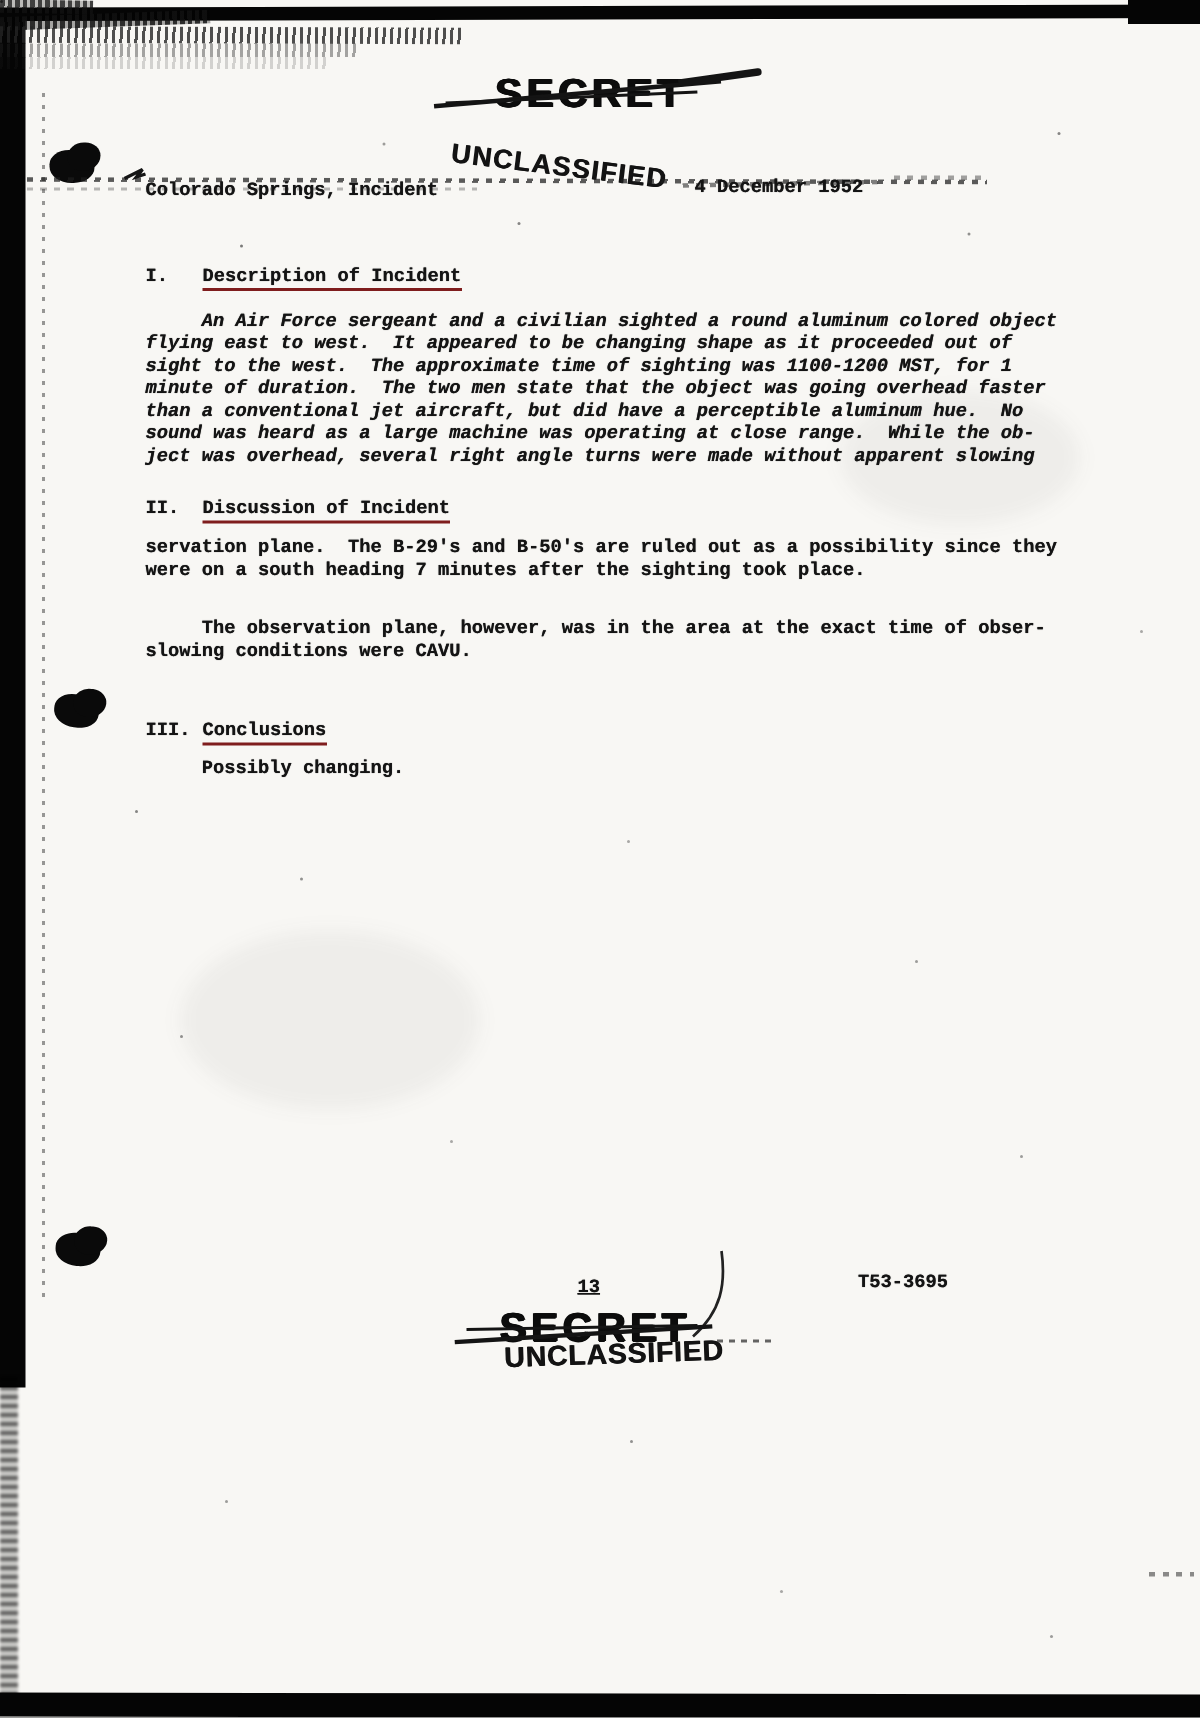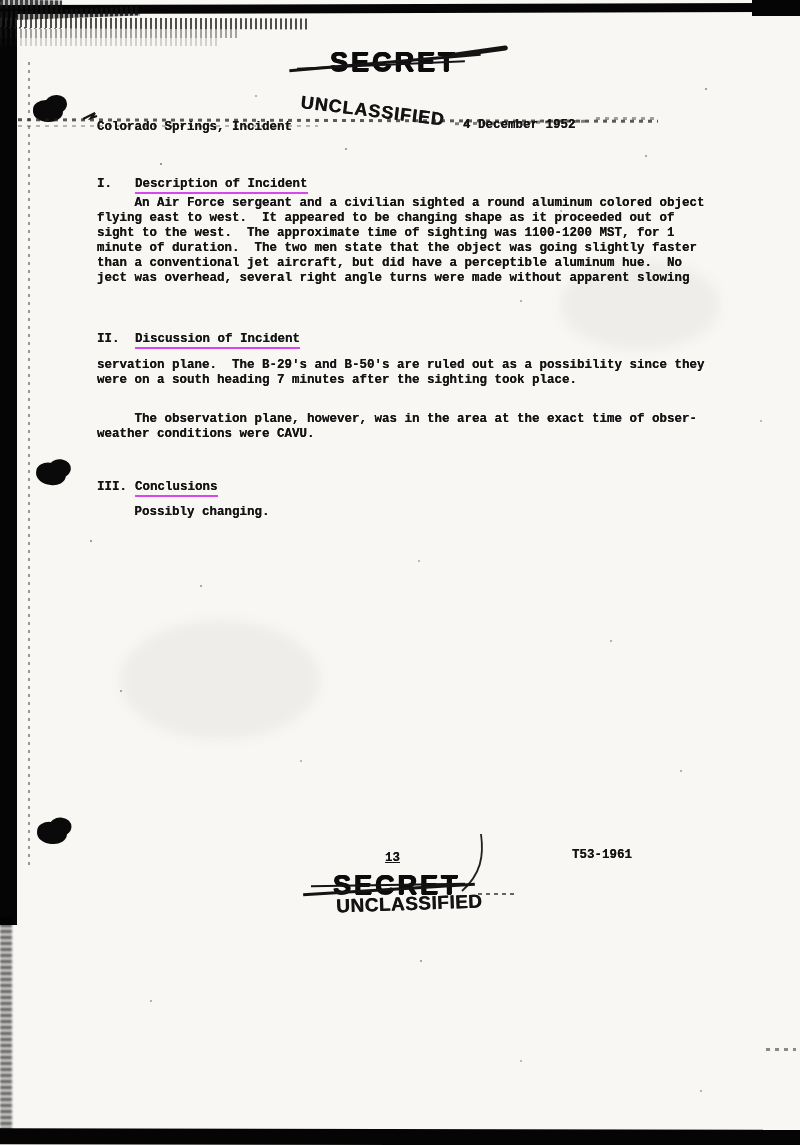--- a/index.html
+++ b/index.html
@@ -73,25 +73,25 @@
   #strike-b3{left:478px;top:893px;width:36px;height:2px;opacity:.65;
      background:repeating-linear-gradient(90deg,#141414 0 4px,transparent 4px 8px);}
   
   .tw{position:absolute;font-weight:700;font-size:12.5px;line-height:15px;white-space:pre;
       text-shadow:0 0 0.5px rgba(0,0,0,.9);}
   #loc-line{left:97px;top:120px;}
   #date-line{left:463px;top:118px;}
   .sec-heading{position:absolute;left:97px;display:flex;font-weight:700;font-size:12.5px;line-height:15px;
       text-shadow:0 0 0.5px rgba(0,0,0,.9);}
   .sec-heading .numeral{width:38px;white-space:pre;}
-  .sec-heading .title{border-bottom:2px solid #d946ef;white-space:pre;}
+  .sec-heading .title{border-bottom:2px solid #7f1d1d;white-space:pre;}
   .para{position:absolute;left:97px;width:618px;}
   .tline{font-weight:700;font-size:12.5px;line-height:15px;white-space:pre;
       text-shadow:0 0 0.5px rgba(0,0,0,.9);}
-  #sec-h-0{top:177px;} #para-0-0{top:196px;}
+  #sec-h-0{top:177px;} #para-0-0{top:207px;font-style:italic;}
   #sec-h-1{top:332px;} #para-1-0{top:358px;} #para-1-1{top:412px;}
   #sec-h-2{top:480px;justify-content:flex-end;} #para-2-0{top:505px;}
   #page-num{left:385px;top:851px;text-decoration:underline;}
   #ref-num{left:572px;top:848px;}
   
   #pen-curve{position:absolute;left:458px;top:832px;}
   #pen-arrow{position:absolute;left:82px;top:109px;}
   .speck{position:absolute;width:2px;height:2px;background:rgba(20,20,20,.7);border-radius:50%;
     box-shadow:160px 163px rgba(20,20,20,.55),705px 88px rgba(20,20,20,.5),645px 155px rgba(20,20,20,.45),
       520px 300px rgba(20,20,20,.4),200px 585px rgba(20,20,20,.45),418px 560px rgba(20,20,20,.35),
@@ -144,47 +144,48 @@
 
   <div id="doc-body">
       <div class="sec-heading" id="sec-h-0">
         <span class="numeral">I.</span>
         <span class="title">Description of Incident</span>
       </div>
       <div class="para" id="para-0-0">
         <div class="tline">     An Air Force sergeant and a civilian sighted a round aluminum colored object</div>
         <div class="tline">flying east to west.  It appeared to be changing shape as it proceeded out of</div>
         <div class="tline">sight to the west.  The approximate time of sighting was 1100-1200 MST, for 1</div>
-        <div class="tline">minute of duration.  The two men state that the object was going slightly faster</div>
+        <div class="tline">minute of duration.  The two men state that the object was going overhead faster</div>
         <div class="tline">than a conventional jet aircraft, but did have a perceptible aluminum hue.  No</div>
+        <div class="tline">sound was heard as a large machine was operating at close range.  While the ob-</div>
         <div class="tline">ject was overhead, several right angle turns were made without apparent slowing</div>
       </div>
       <div class="sec-heading" id="sec-h-1">
         <span class="numeral">II.</span>
         <span class="title">Discussion of Incident</span>
       </div>
       <div class="para" id="para-1-0">
         <div class="tline">servation plane.  The B-29's and B-50's are ruled out as a possibility since they</div>
         <div class="tline">were on a south heading 7 minutes after the sighting took place.</div>
       </div>
       <div class="para" id="para-1-1">
         <div class="tline">     The observation plane, however, was in the area at the exact time of obser-</div>
-        <div class="tline">weather conditions were CAVU.</div>
+        <div class="tline">slowing conditions were CAVU.</div>
       </div>
       <div class="sec-heading" id="sec-h-2">
         <span class="numeral">III.</span>
         <span class="title">Conclusions</span>
       </div>
       <div class="para" id="para-2-0">
         <div class="tline">     Possibly changing.</div>
       </div>
     </div>
 
   <div class="tw" id="page-num">13</div>
-  <div class="tw" id="ref-num">T53-1961</div>
+  <div class="tw" id="ref-num">T53-3695</div>
 
   <svg id="pen-curve" width="28" height="62" viewBox="0 0 28 62">
     <path d="M23 2 C26 24 23 42 4 59" stroke="#222" stroke-width="1.8" fill="none"></path>
   </svg>
 
   <div class="secret" id="secret-bottom">SECRET</div>
   <div class="strike" id="strike-b1"></div>
   <div class="strike" id="strike-b2"></div>
   <div id="strike-b3" class="strike"></div>
   <div class="unclass" id="unclass-bottom">UNCLASSIFIED</div>

